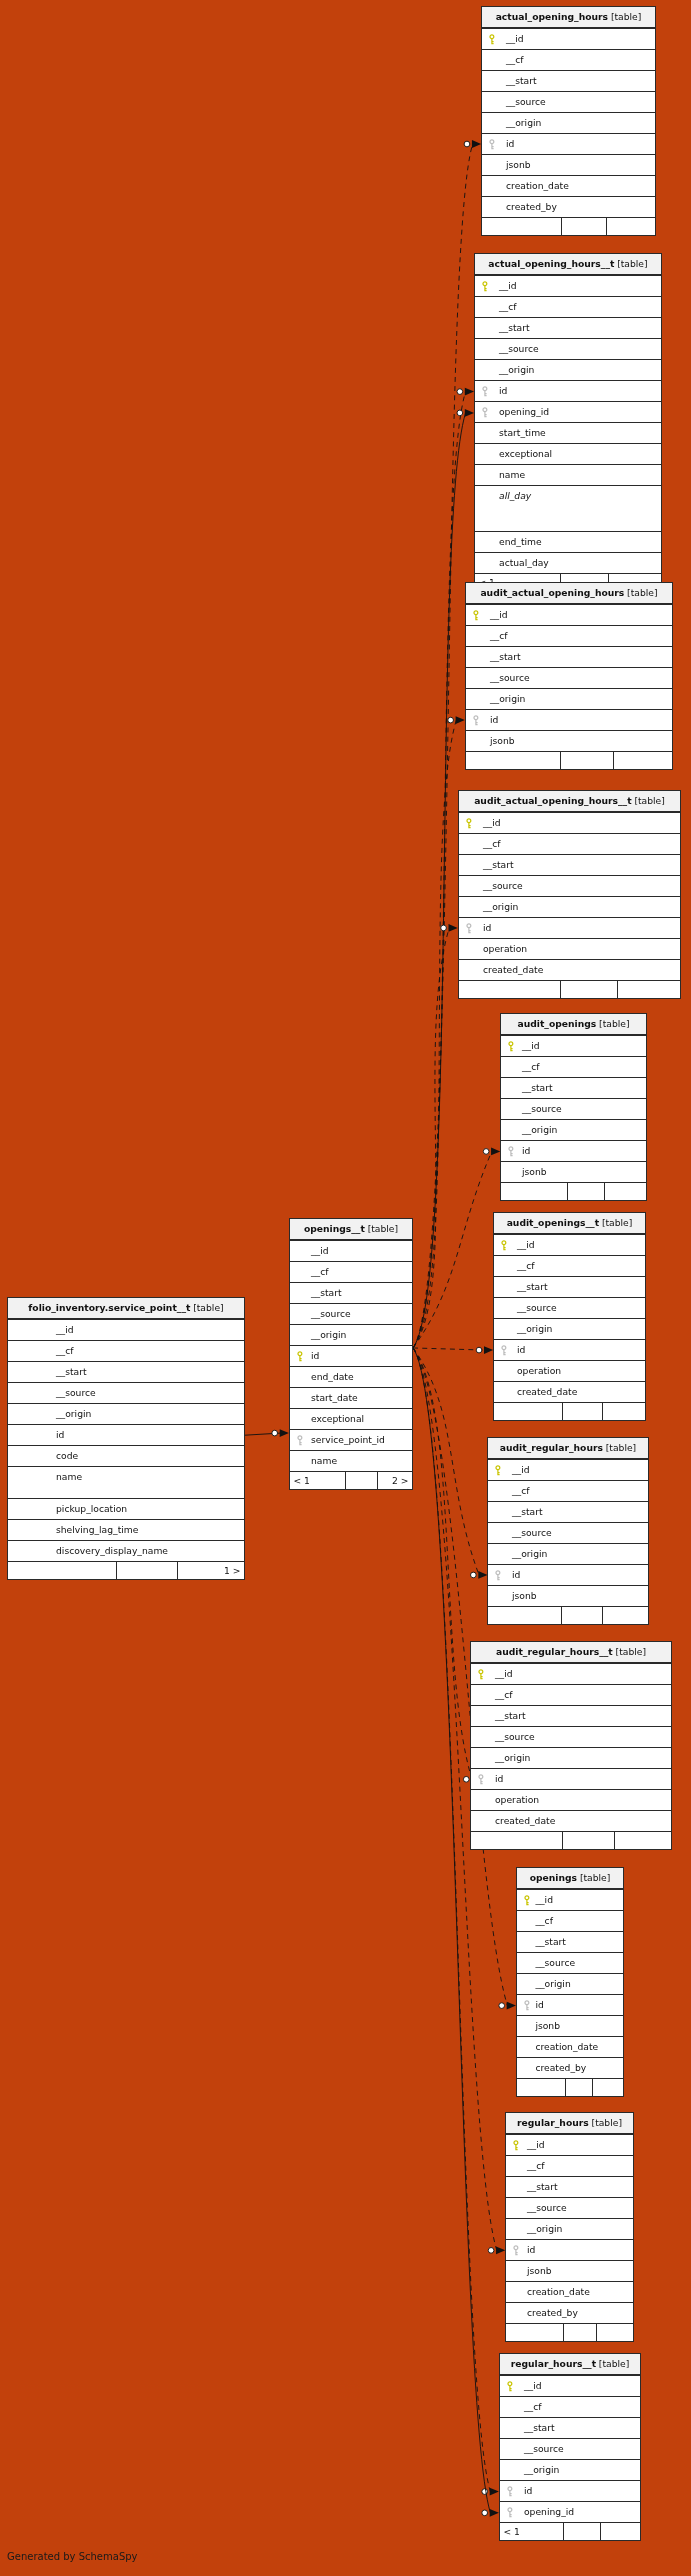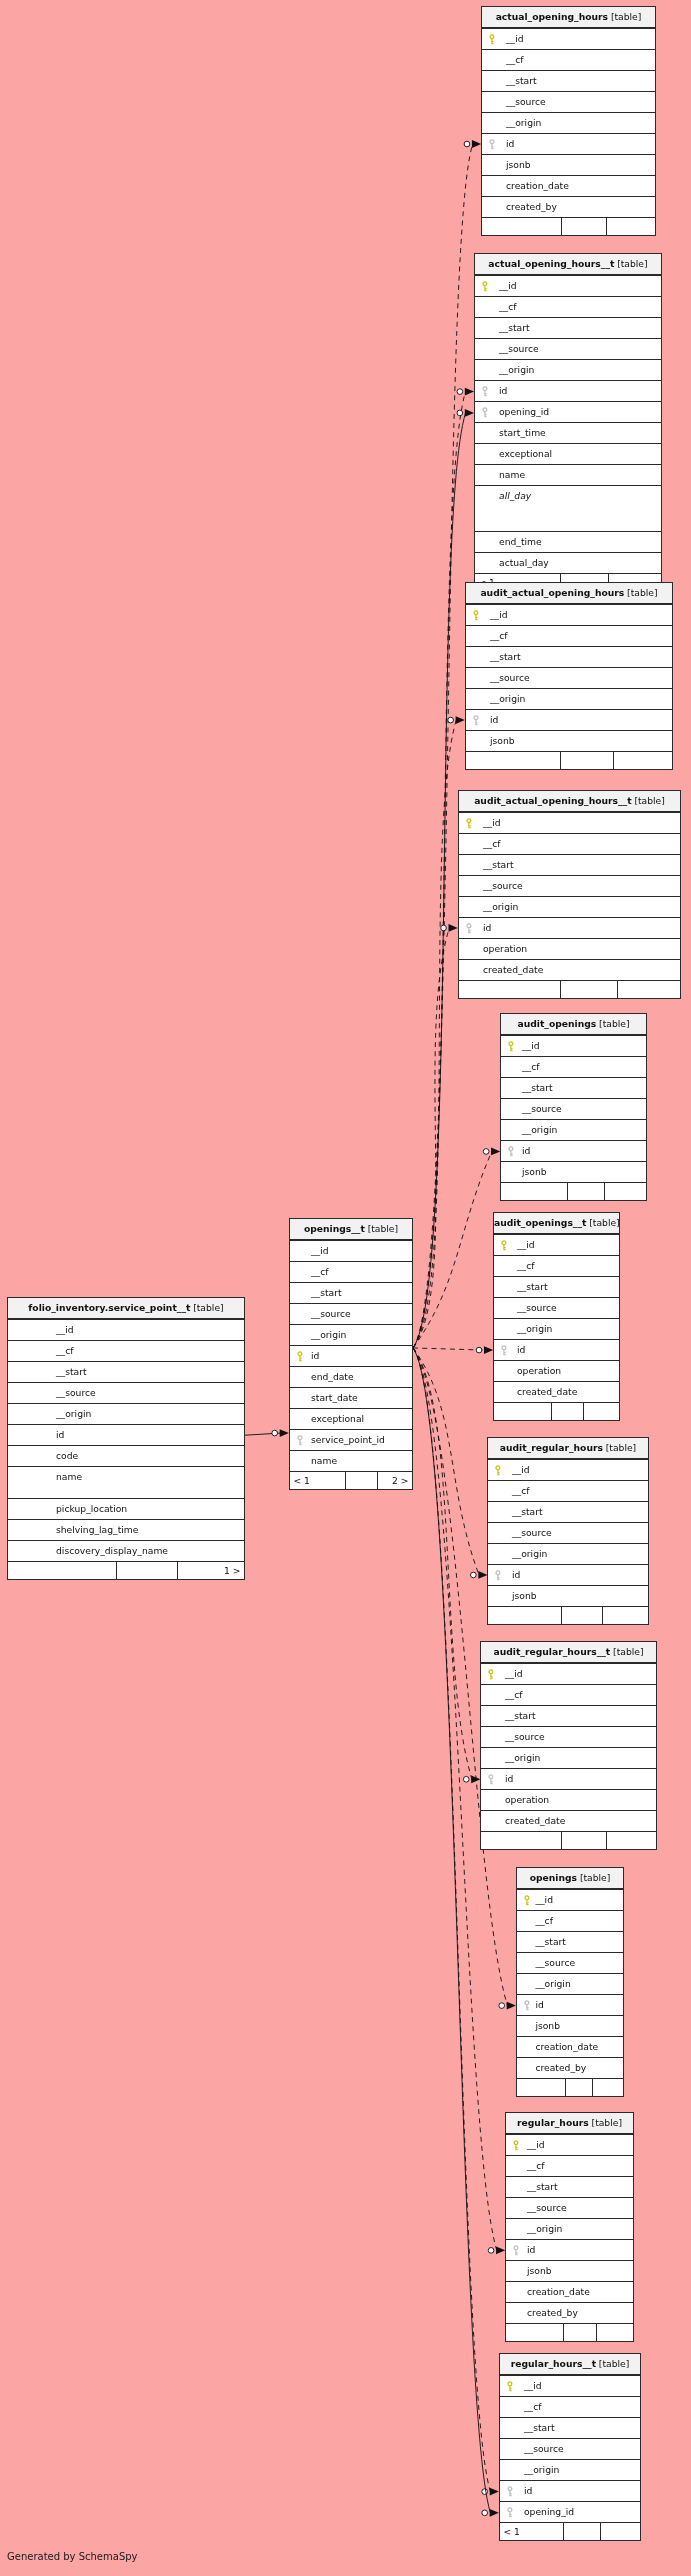--- a/index.html
+++ b/index.html
@@ -1,17 +1,17 @@
 <!DOCTYPE html>
 <html style="font-size:11.4px"><head>
 <meta charset="utf-8">
 <style>
   html,body{margin:0;padding:0;background:#ffffff;}
   body{font-family:"DejaVu Sans","Liberation Sans",sans-serif;color:#111;}
-  #canvas{position:relative;width:692px;height:2576px;background:#fca5a5;overflow:hidden;}
+  #canvas{position:relative;width:692px;height:2576px;background:#c2410c;overflow:hidden;}
   #edges{position:absolute;left:0;top:0;width:692px;height:2576px;}
   .tbl{position:absolute;border:1.4px solid #2a2a2a;background:#fff;box-sizing:border-box;}
   .tbl-header{background:#f2f2f2;border-bottom:1.4px solid #2a2a2a;height:21px;line-height:20px;
     text-align:center;font-size:9.2px;white-space:nowrap;box-sizing:border-box;}
   .tbl-header .tname{font-weight:bold;}
   .tbl-header .ttag{font-weight:normal;padding-left:2.8px;}
   .row{position:relative;height:21px;line-height:20.6px;font-size:9.2px;box-sizing:border-box;
     border-top:1px solid #2a2a2a;white-space:nowrap;}
   .row:first-of-type{border-top:none;}
   .keyicon{position:absolute;left:5.7px;top:5px;width:7.8px;height:11.4px;}
@@ -209,21 +209,21 @@
             <circle cx="5.5" cy="3.8" r="2.7" fill="none" stroke="#bdbdbd" stroke-width="1.7"></circle>
             <path d="M5.5 6.5 V14.5 M5.5 10.8 h2.4 M5.5 13.4 h2.4" fill="none" stroke="#bdbdbd" stroke-width="1.7"></path>
           </svg><span>id</span></div>
         <div class="row" style="padding-left: 21px;"><span>jsonb</span></div>
         <div class="tfooter">
           <div class="cell c0"></div>
           <div class="cell c1"></div>
           <div class="cell c2"></div>
         </div>
       </div>
-      <div class="tbl" style="left: 493px; top: 1212px; width: 127px;">
+      <div class="tbl" style="left: 493px; top: 1212px; width: 153px;">
         <div class="tbl-header"><span class="tname">audit_openings__t</span><span class="ttag">[table]</span></div>
         <div class="row" style="padding-left: 23px;"><svg viewBox="0 0 11 16" class="keyicon">
             <circle cx="5.5" cy="3.8" r="2.7" fill="none" stroke="#c9c400" stroke-width="1.7"></circle>
             <path d="M5.5 6.5 V14.5 M5.5 10.8 h2.4 M5.5 13.4 h2.4" fill="none" stroke="#c9c400" stroke-width="1.7"></path>
           </svg><span>__id</span></div>
         <div class="row" style="padding-left: 23px;"><span>__cf</span></div>
         <div class="row" style="padding-left: 23px;"><span>__start</span></div>
         <div class="row" style="padding-left: 23px;"><span>__source</span></div>
         <div class="row" style="padding-left: 23px;"><span>__origin</span></div>
         <div class="row" style="padding-left: 23px;"><svg viewBox="0 0 11 16" class="keyicon">
@@ -252,21 +252,21 @@
             <circle cx="5.5" cy="3.8" r="2.7" fill="none" stroke="#bdbdbd" stroke-width="1.7"></circle>
             <path d="M5.5 6.5 V14.5 M5.5 10.8 h2.4 M5.5 13.4 h2.4" fill="none" stroke="#bdbdbd" stroke-width="1.7"></path>
           </svg><span>id</span></div>
         <div class="row" style="padding-left: 24px;"><span>jsonb</span></div>
         <div class="tfooter">
           <div class="cell c0"></div>
           <div class="cell c1"></div>
           <div class="cell c2"></div>
         </div>
       </div>
-      <div class="tbl" style="left: 480px; top: 1641px; width: 177px;">
+      <div class="tbl" style="left: 470px; top: 1641px; width: 202px;">
         <div class="tbl-header"><span class="tname">audit_regular_hours__t</span><span class="ttag">[table]</span></div>
         <div class="row" style="padding-left: 24px;"><svg viewBox="0 0 11 16" class="keyicon">
             <circle cx="5.5" cy="3.8" r="2.7" fill="none" stroke="#c9c400" stroke-width="1.7"></circle>
             <path d="M5.5 6.5 V14.5 M5.5 10.8 h2.4 M5.5 13.4 h2.4" fill="none" stroke="#c9c400" stroke-width="1.7"></path>
           </svg><span>__id</span></div>
         <div class="row" style="padding-left: 24px;"><span>__cf</span></div>
         <div class="row" style="padding-left: 24px;"><span>__start</span></div>
         <div class="row" style="padding-left: 24px;"><span>__source</span></div>
         <div class="row" style="padding-left: 24px;"><span>__origin</span></div>
         <div class="row" style="padding-left: 24px;"><svg viewBox="0 0 11 16" class="keyicon">

